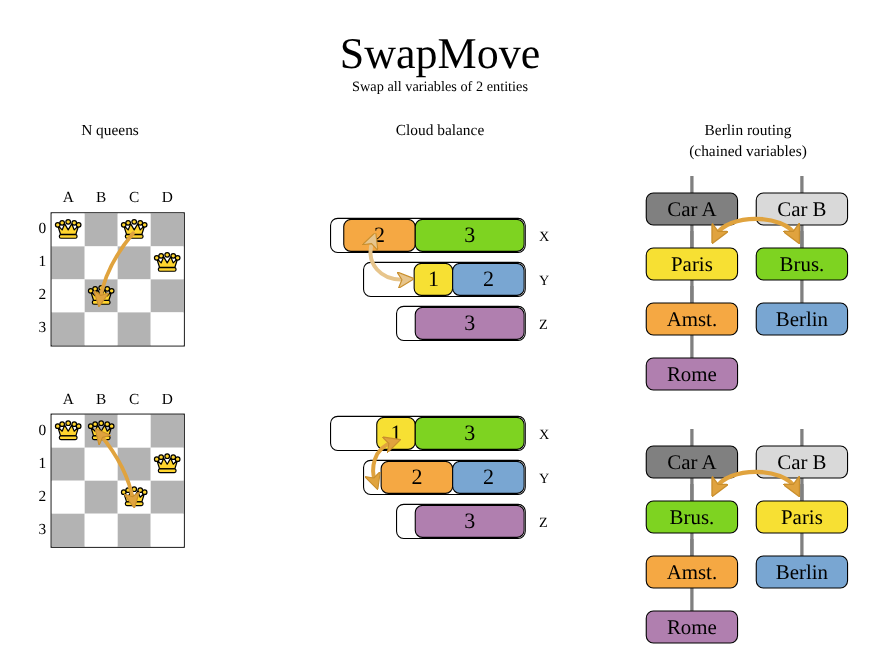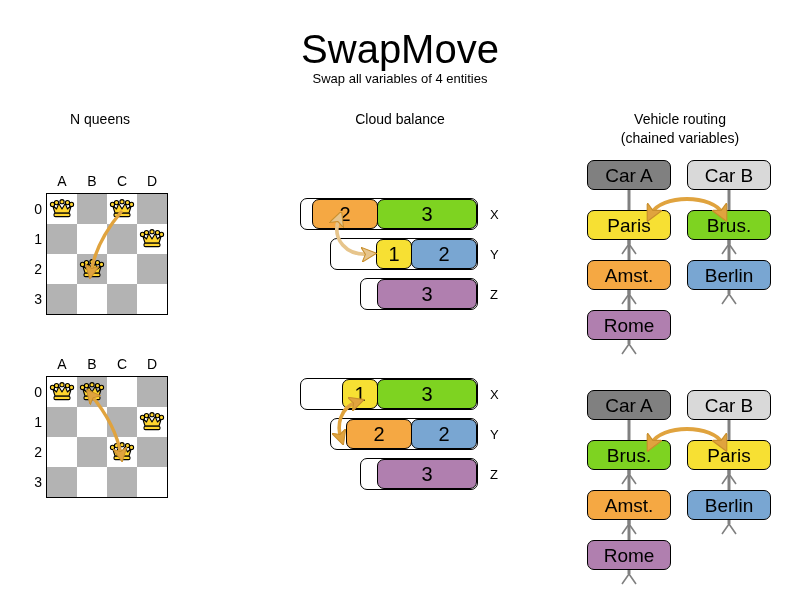--- a/index.html
+++ b/index.html
@@ -4,21 +4,21 @@
 <style>
   html,body{margin:0;padding:0;}
   body{
     width:800px;height:600px;
     background:#ffffff;
     font-family:"Liberation Sans", sans-serif;
     color:#000000;
     overflow:hidden;
     position:relative;
   }
-  .stage{position:absolute;left:0;top:0;width:704px;height:600px;}
+  .stage{position:absolute;left:0;top:0;width:704px;height:600px;font-family:Liberation Serif, serif;}
 
   
   .title{
     position:absolute;left:0;top:26px;width:800px;
     text-align:center;font-size:40px;line-height:46px;font-weight:normal;
   }
   .subtitle{
     position:absolute;left:0;top:71px;width:800px;
     text-align:center;font-size:13px;line-height:16px;
   }
@@ -78,35 +78,36 @@
   .cloudarrow{position:absolute;pointer-events:none;}
 
   
   .vbox{
     position:absolute;
     border:1px solid #000;border-radius:7px;
     box-sizing:border-box;
     display:flex;align-items:center;justify-content:center;
     font-size:19px;line-height:19px;
     text-align:center;
+    margin-top:15px;
   }
   .vrp-arrows{position:absolute;left:0;top:0;pointer-events:none;}
 </style>
 </head>
 <body>
 
 <div class="stage">
 
   <div class="title">SwapMove</div>
-  <div class="subtitle">Swap all variables of 4 entities</div>
+  <div class="subtitle">Swap all variables of 2 entities</div>
 
   <div class="colhead" id="head-cloud">Cloud balance</div>
   <div class="colhead" id="head-nqueens">N queens</div>
   <div class="colhead" id="head-vrp">
-    <div>Vehicle routing</div>
+    <div>Berlin routing</div>
     <div>(chained variables)</div>
   </div>
 
   <div class="board" id="board-before" style="left:46px;top:193px;">
       <div class="grid">
         <div class="cell light" style="left: 0px; top: 0px;"></div>
         <div class="cell dark" style="left: 30px; top: 0px;"></div>
         <div class="cell light" style="left: 60px; top: 0px;"></div>
         <div class="cell dark" style="left: 90px; top: 0px;"></div>
         <div class="cell dark" style="left: 0px; top: 30px;"></div>

